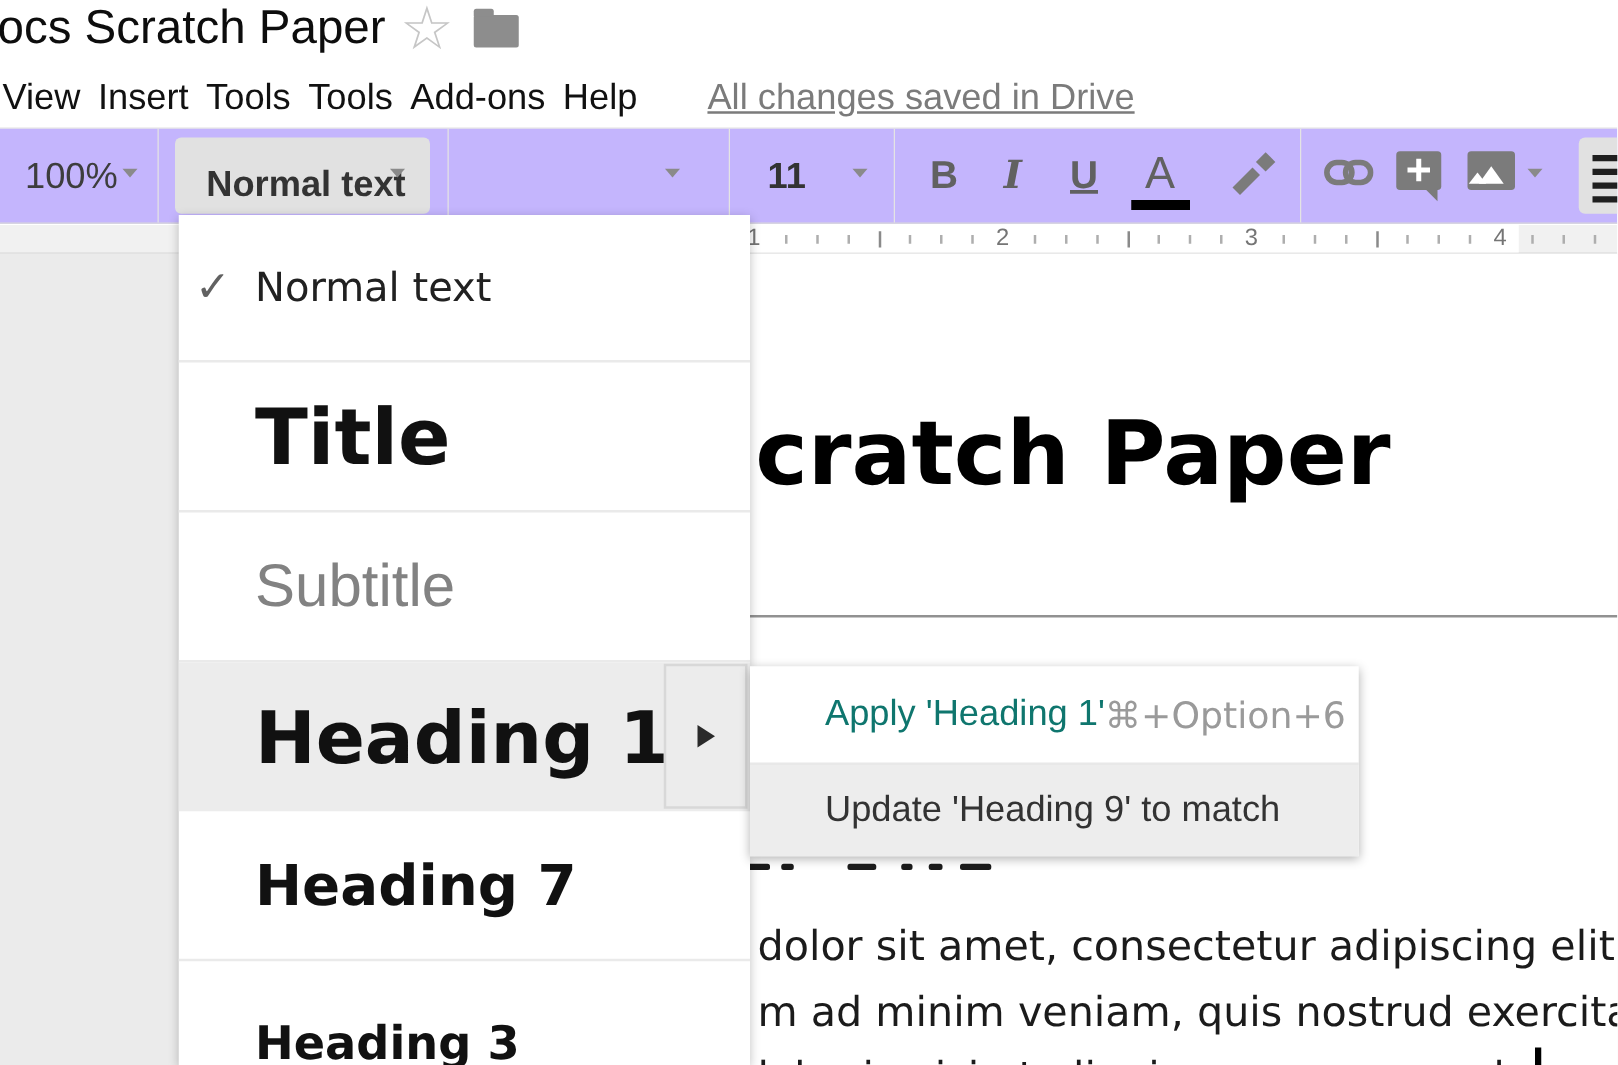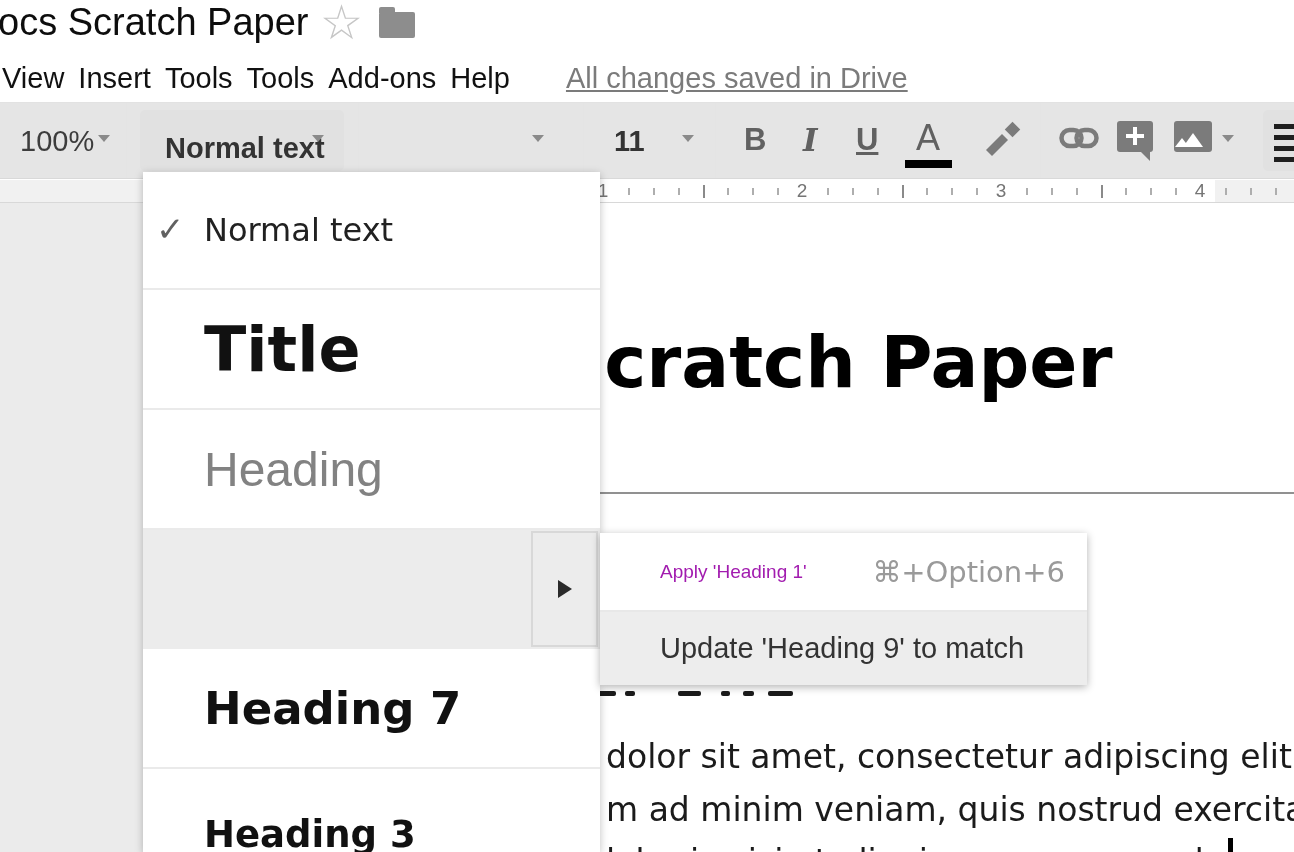--- a/index.html
+++ b/index.html
@@ -16,21 +16,21 @@
   #star { position:absolute; left:320px; top:-6px; font-size:48px; color:#c6c6c6; }
   #folder { position:absolute; left:379px; top:12px; width:36px; height:26px; background:#8d8d8d; border-radius:2px; }
   #folder:before { content:""; position:absolute; left:0; top:-5px; width:16px; height:6px; background:#8d8d8d; border-radius:2px 2px 0 0; }
 
   #menubar { position:absolute; left:2px; top:55px; height:46px; display:flex; align-items:center; gap:14px; font-size:29px; color:#111; }
   .menu-item { cursor:default; }
   #save-status { color:#7b7b7b; text-decoration:underline; margin-left:42px; white-space:nowrap; }
   #menubar-border { position:absolute; left:0; top:102px; width:1294px; height:1px; background:#e2e2e2; }
 
   
-  #toolbar { position:absolute; left:0; top:103px; width:1294px; height:76px; background:#e5e5e5; border-bottom:1px solid #d9d9d9; }
+  #toolbar { position:absolute; left:0; top:103px; width:1294px; height:76px; background:#c4b5fd; border-bottom:1px solid #d9d9d9; }
   .tsep { position:absolute; top:0; width:1px; height:75px; background:#e4e4e4; }
   .tool-label { position:absolute; font-size:29px; color:#3d3d3d; top:22px; white-space:nowrap; }
   .caret { position:absolute; width:0; height:0; border-left:6px solid transparent; border-right:6px solid transparent; border-top:7px solid #8a8a8a; top:32px; }
   #styles-button { position:absolute; left:140px; top:7px; width:204px; height:61px; background:#e1e1e1; border-radius:5px; }
   #styles-button .tool-label { left:25px; color:#333; font-weight:bold; }
   #styles-button .caret { left:172px; }
   .fmt { position:absolute; top:19px; font-size:31px; font-weight:bold; color:#616161; }
   #underline-btn { text-decoration:underline; }
   #italic-btn { font-family:"DejaVu Serif", serif; font-style:italic; font-weight:bold; }
   #textcolor-bar { position:absolute; left:905px; top:57px; width:47px; height:8px; background:#000; }
@@ -75,21 +75,21 @@
   .lbl-subtitle { font-size:48px; color:#828282; }
   .lbl-h1 { font-size:58px; font-weight:bold; color:#111; }
   .lbl-h2 { font-size:45px; font-weight:bold; color:#111; }
   .lbl-h3 { font-size:37px; font-weight:bold; color:#111; }
   #h1-arrow-cell { position:absolute; left:388px; top:1px; width:67px; height:116px; background:#ececec; border:2px solid #d8d8d8; display:flex; align-items:center; justify-content:center; }
   #h1-arrow-cell .tri { width:0; height:0; border-left:14px solid #2a2a2a; border-top:9px solid transparent; border-bottom:9px solid transparent; }
 
   
   #submenu { position:absolute; left:600px; top:533px; width:487px; background:#fff; box-shadow:0 2px 8px rgba(0,0,0,.3); z-index:21; }
   #submenu .apply-row { height:79px; display:flex; align-items:center; justify-content:space-between; padding:0 22px 0 60px; border-bottom:2px solid #e8e8e8; }
-  #submenu .apply-label { font-size:19px; color:#a21caf; white-space:nowrap; }
+  #submenu .apply-label { font-size:29px; color:#0f766e; white-space:nowrap; }
   #submenu .shortcut { font-size:29px; color:#9a9a9a; font-family:"DejaVu Sans", sans-serif; white-space:nowrap; }
   #submenu .update-row { height:73px; display:flex; align-items:center; padding-left:60px; background:#ededed; }
   #submenu .update-label { font-size:29px; color:#333; white-space:nowrap; }
 </style>
 </head>
 <body>
 
 <div id="app">
 
   <div id="titlebar">
@@ -219,23 +219,24 @@
 
   <div id="styles-menu">
     <div class="srow" id="row-normal">
       <span class="check">✓</span>
       <span class="lbl-normal docfont">Normal text</span>
     </div>
     <div class="srow" id="row-title">
       <span class="lbl-title docfont">Title</span>
     </div>
     <div class="srow" id="row-subtitle">
-      <span class="lbl-subtitle">Heading</span>
+      <span class="lbl-subtitle">Subtitle</span>
     </div>
     <div class="srow" id="row-h1">
+      <span class="lbl-h1 docfont">Heading 1</span>
       <div id="h1-arrow-cell">
         <div class="tri"></div>
       </div>
     </div>
     <div class="srow" id="row-h2">
       <span class="lbl-h2 docfont">Heading 7</span>
     </div>
     <div class="srow" id="row-h3">
       <span class="lbl-h3 docfont">Heading 3</span>
     </div>

